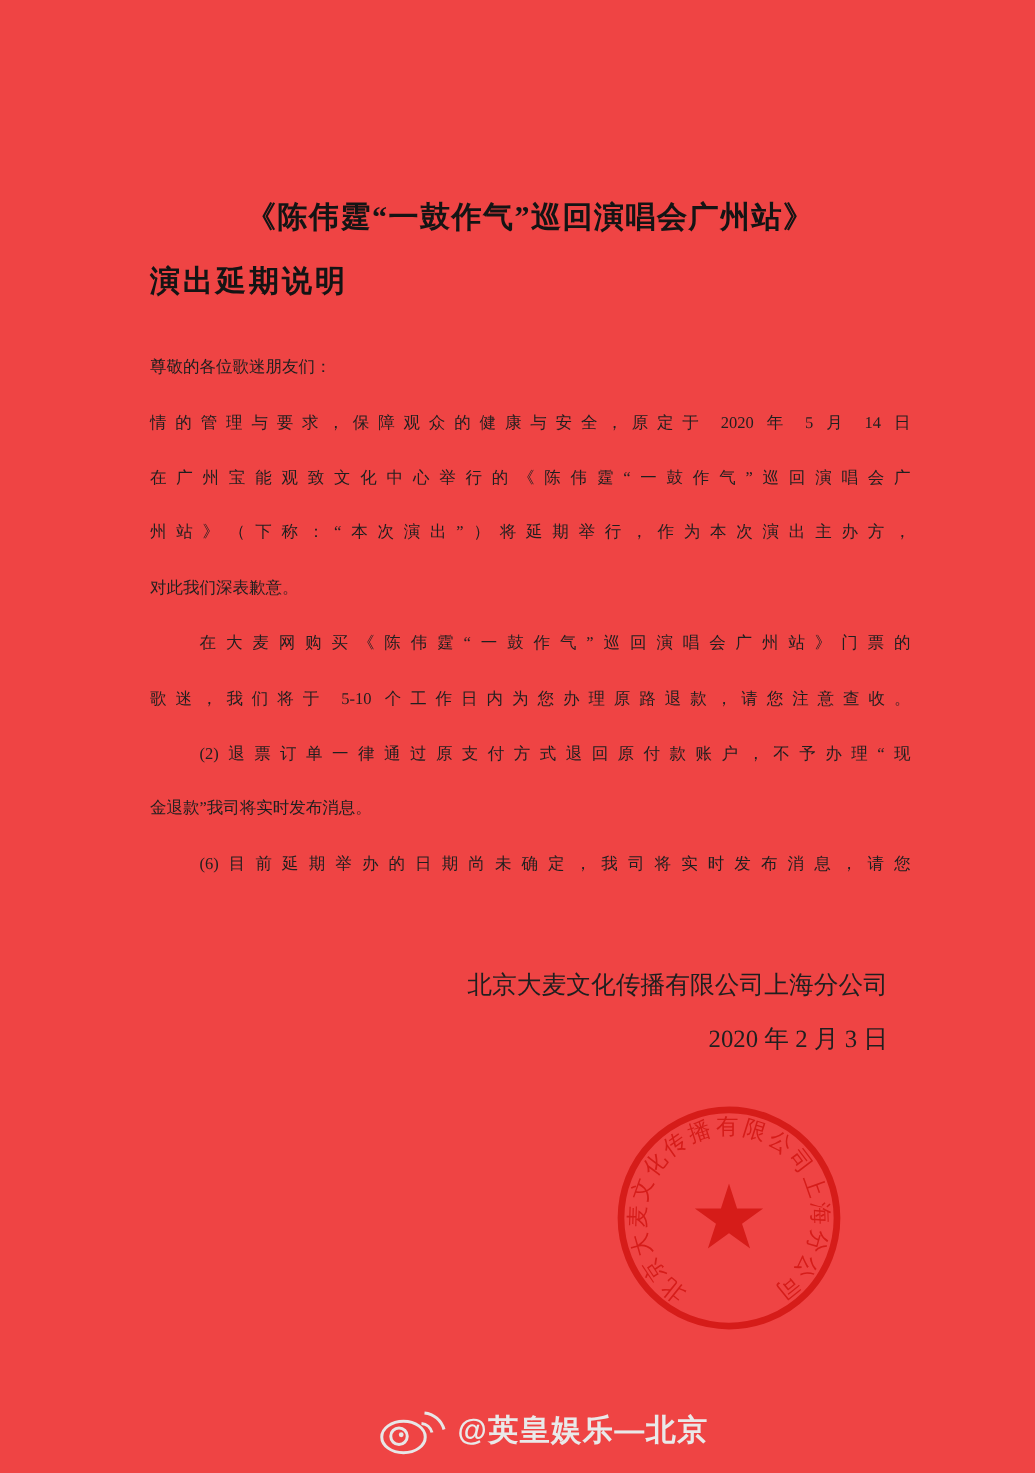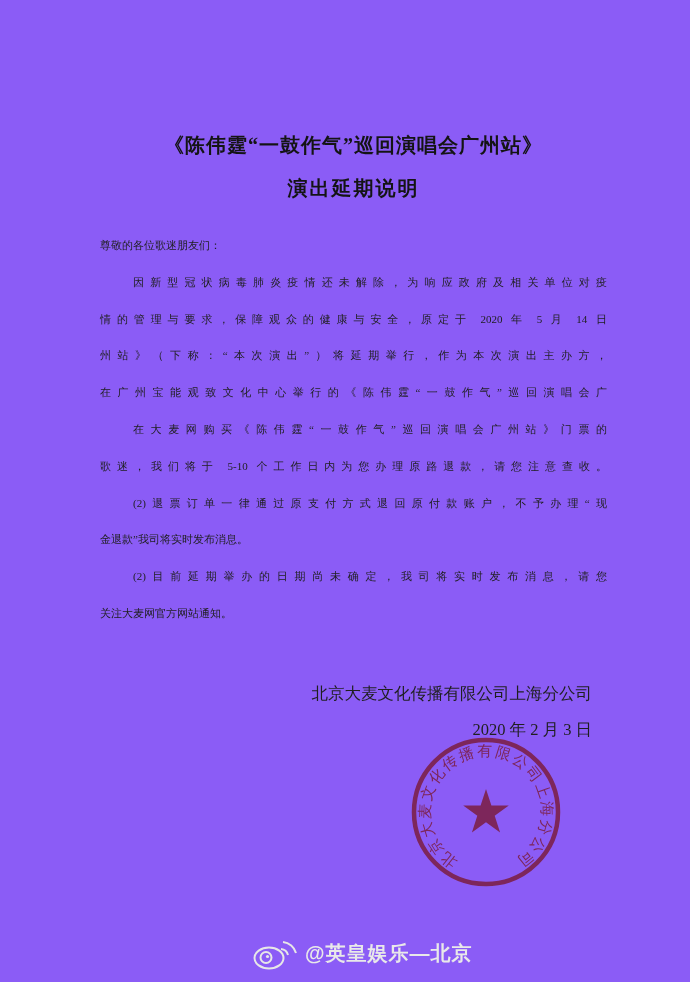--- a/index.html
+++ b/index.html
@@ -1,27 +1,27 @@
 <!DOCTYPE html>
 <html><head>
 <meta charset="utf-8">
 <style>
   html,body { margin:0; padding:0; background:#ffffff; }
   .page {
-    position:relative; width:690px; height:982px; background:#8b5cf6;
+    position:relative; width:690px; height:982px; background:#ef4444;
     font-family:"Liberation Serif","DejaVu Serif",serif; color:#1f1f1f;
     overflow:hidden;
   }
   .content { position:absolute; left:100px; top:131px; width:507px; z-index:1; }
   .title1 {
     text-align:center; font-weight:700; font-size:20px; line-height:28px;
     letter-spacing:1px; color:#141414;
   }
   .title2 {
-    text-align:center; font-weight:700; font-size:20px; line-height:28px;
+    text-align:left; font-weight:700; font-size:20px; line-height:28px;
     letter-spacing:2px; margin-top:15px; color:#141414;
   }
   .body-block { margin-top:25px; font-size:11px; }
   .line { height:36.8px; line-height:36.8px; white-space:nowrap; }
   .jl { text-align:justify; text-align-last:justify; white-space:normal; }
   .indent { padding-left:33px; }
   .bold { font-weight:700; color:#141414; }
   .sig-block { margin-top:44px; text-align:right; padding-right:15px; font-size:16.5px; }
   .sig-line { height:36px; line-height:36px; }
   .seal {
@@ -44,35 +44,34 @@
 
   <div class="content">
 
     <div class="title1">《陈伟霆“一鼓作气”巡回演唱会广州站》</div>
     <div class="title2">演出延期说明</div>
 
     <div class="body-block">
 
       <div class="line">尊敬的各位歌迷朋友们：</div>
 
-      <div class="line jl indent">因新型冠状病毒肺炎疫情还未解除，为响应政府及相关单位对疫</div>
       <div class="line jl">情的管理与要求，保障观众的健康与安全，原定于 2020 年 5 月 14 日</div>
+      <div class="line jl">在广州宝能观致文化中心举行的《陈伟霆“一鼓作气”巡回演唱会广</div>
       <div class="line jl">州站》（下称：“本次演出”）将延期举行，作为本次演出主办方，</div>
-      <div class="line jl">在广州宝能观致文化中心举行的《陈伟霆“一鼓作气”巡回演唱会广</div>
+      <div class="line">对此我们深表歉意。</div>
 
       <div class="line jl indent">在大麦网购买《陈伟霆“一鼓作气”巡回演唱会广州站》门票的</div>
       <div class="line jl">歌迷，我们将于 5-10 个工作日内为您办理原路退款，请您注意查收。</div>
 
 
 
       <div class="line jl indent">(2)退票订单一律通过原支付方式退回原付款账户，不予办理“现</div>
       <div class="line">金退款”我司将实时发布消息。</div>
 
-      <div class="line jl indent">(2)目前延期举办的日期尚未确定，我司将实时发布消息，请您</div>
-      <div class="line">关注大麦网官方网站通知。</div>
+      <div class="line jl indent">(6)目前延期举办的日期尚未确定，我司将实时发布消息，请您</div>
     </div>
 
     <div class="sig-block">
       <div class="sig-line">北京大麦文化传播有限公司上海分公司</div>
       <div class="sig-line">2020 年 2 月 3 日</div>
     </div>
   </div>
 
   <svg class="seal" viewBox="0 0 156 156" xmlns="http://www.w3.org/2000/svg">
     <g fill="none" stroke="#e2574c">

